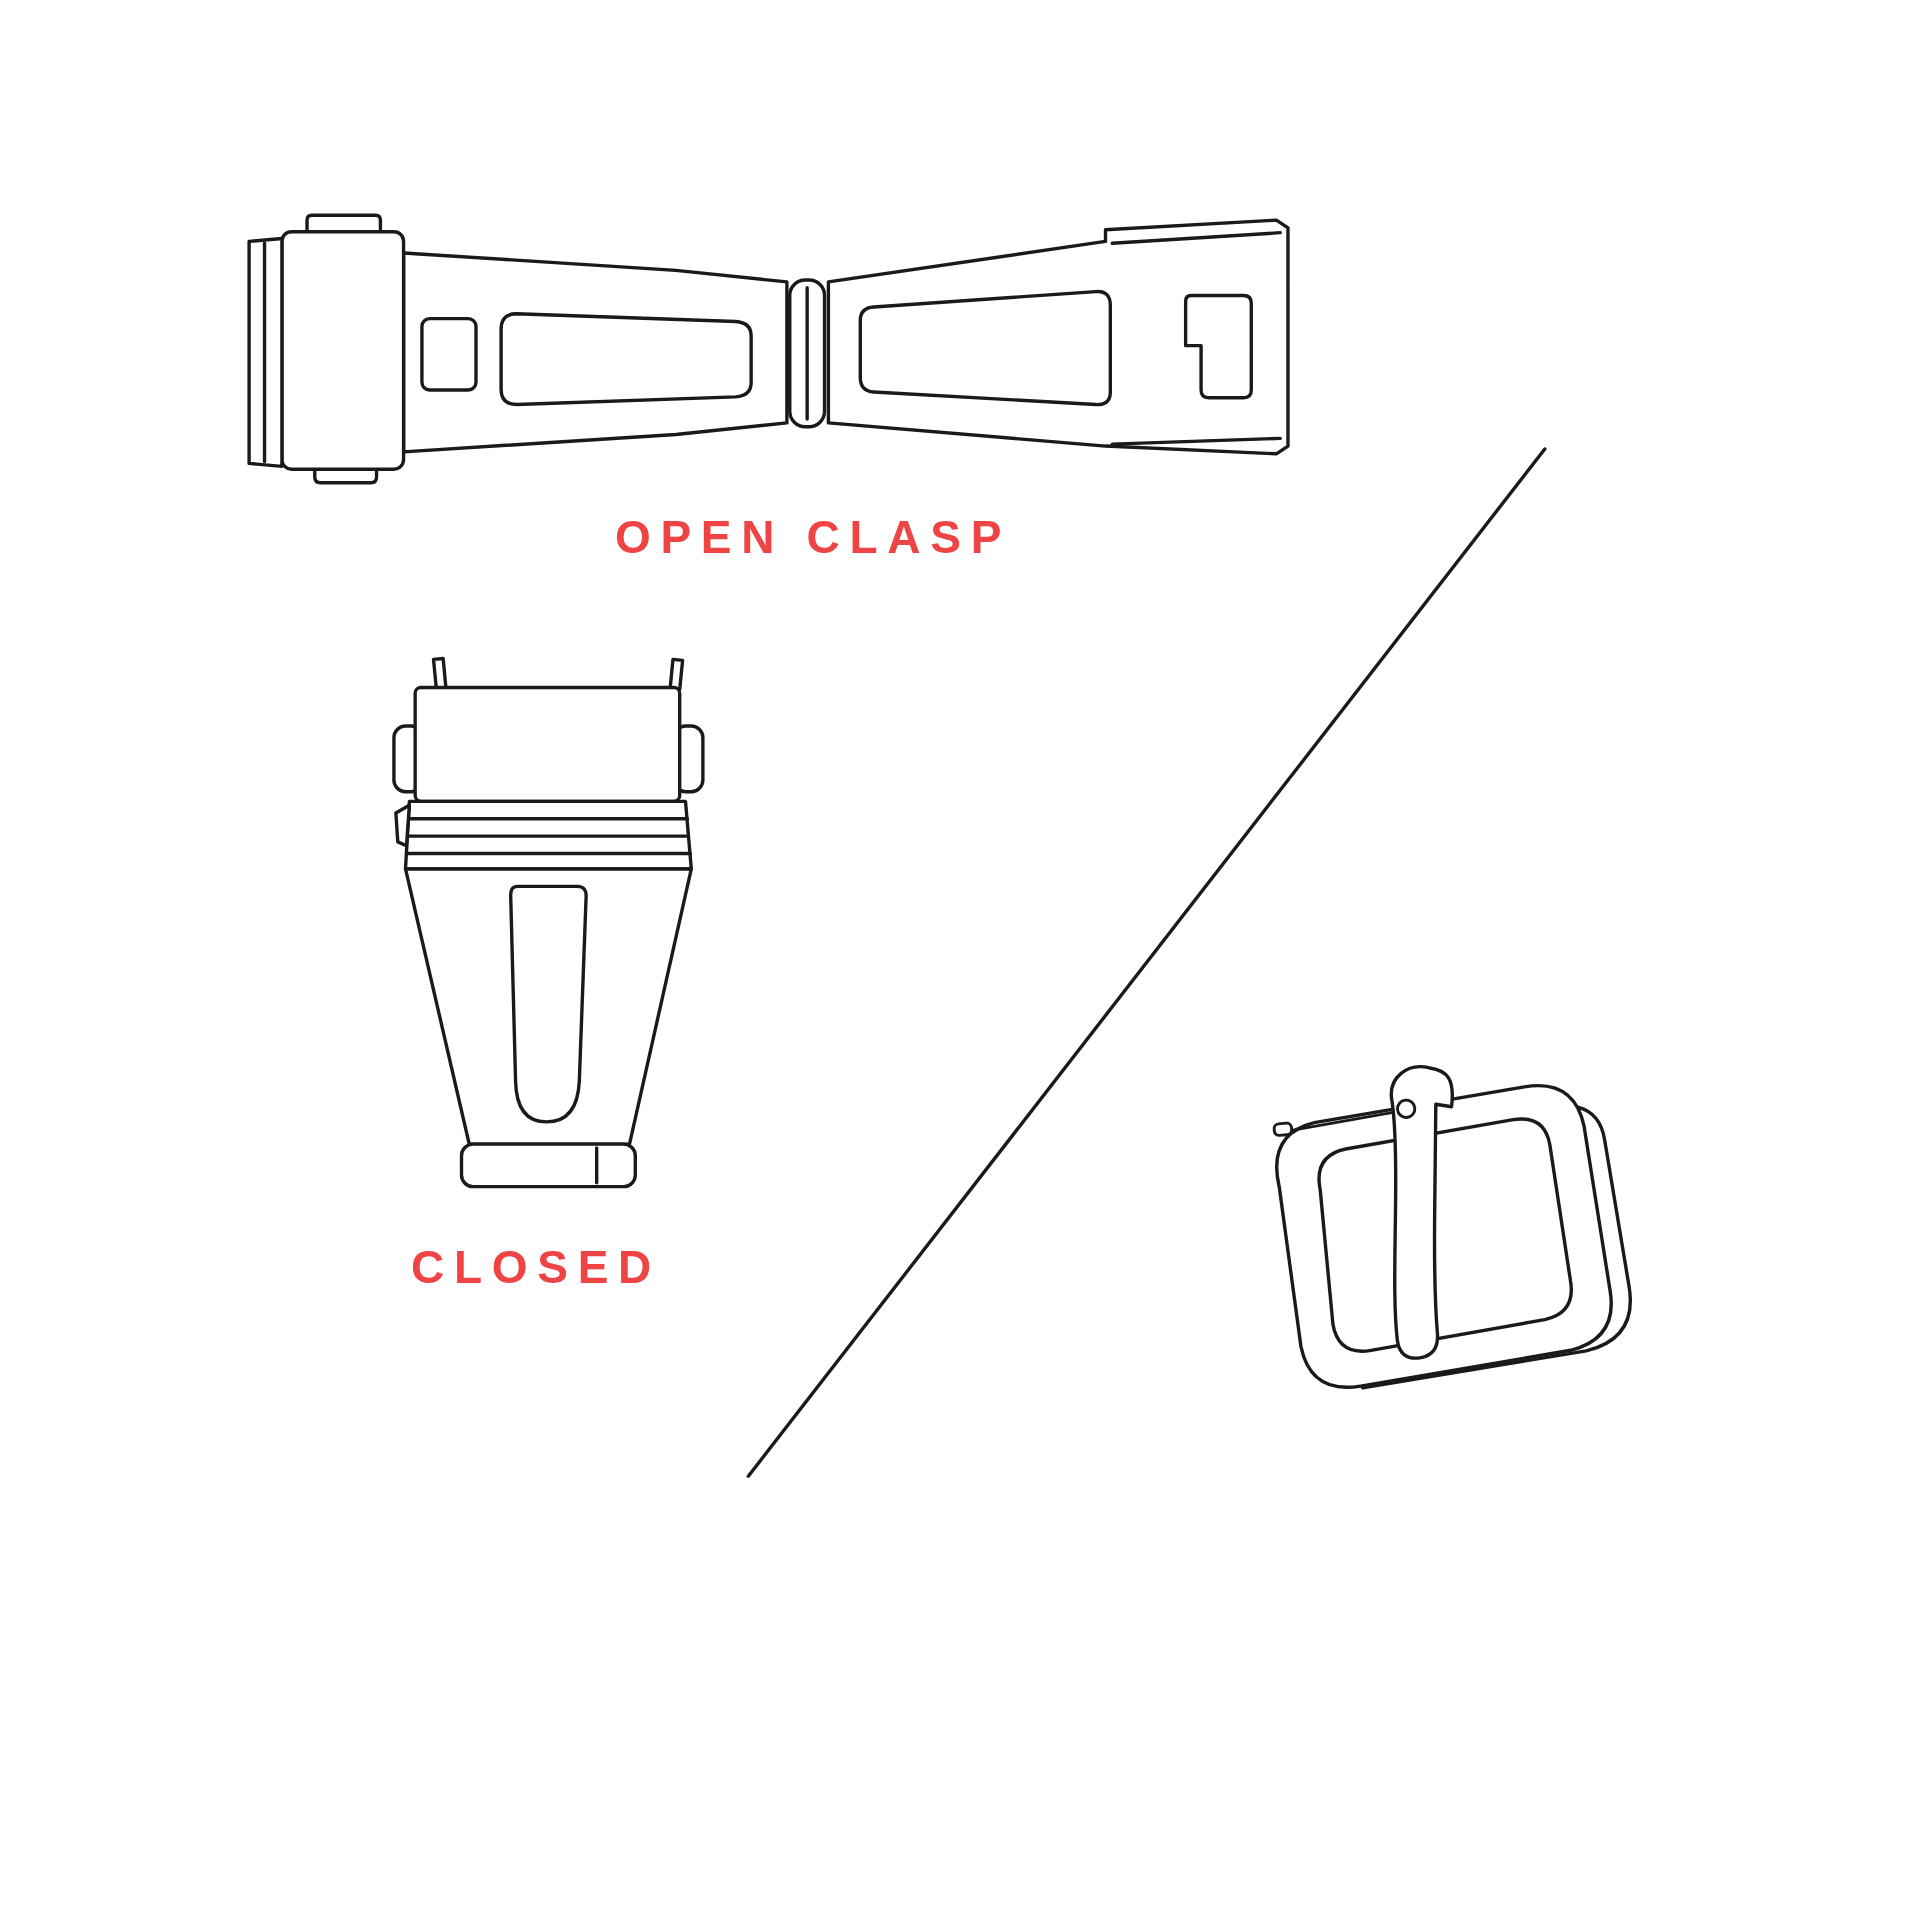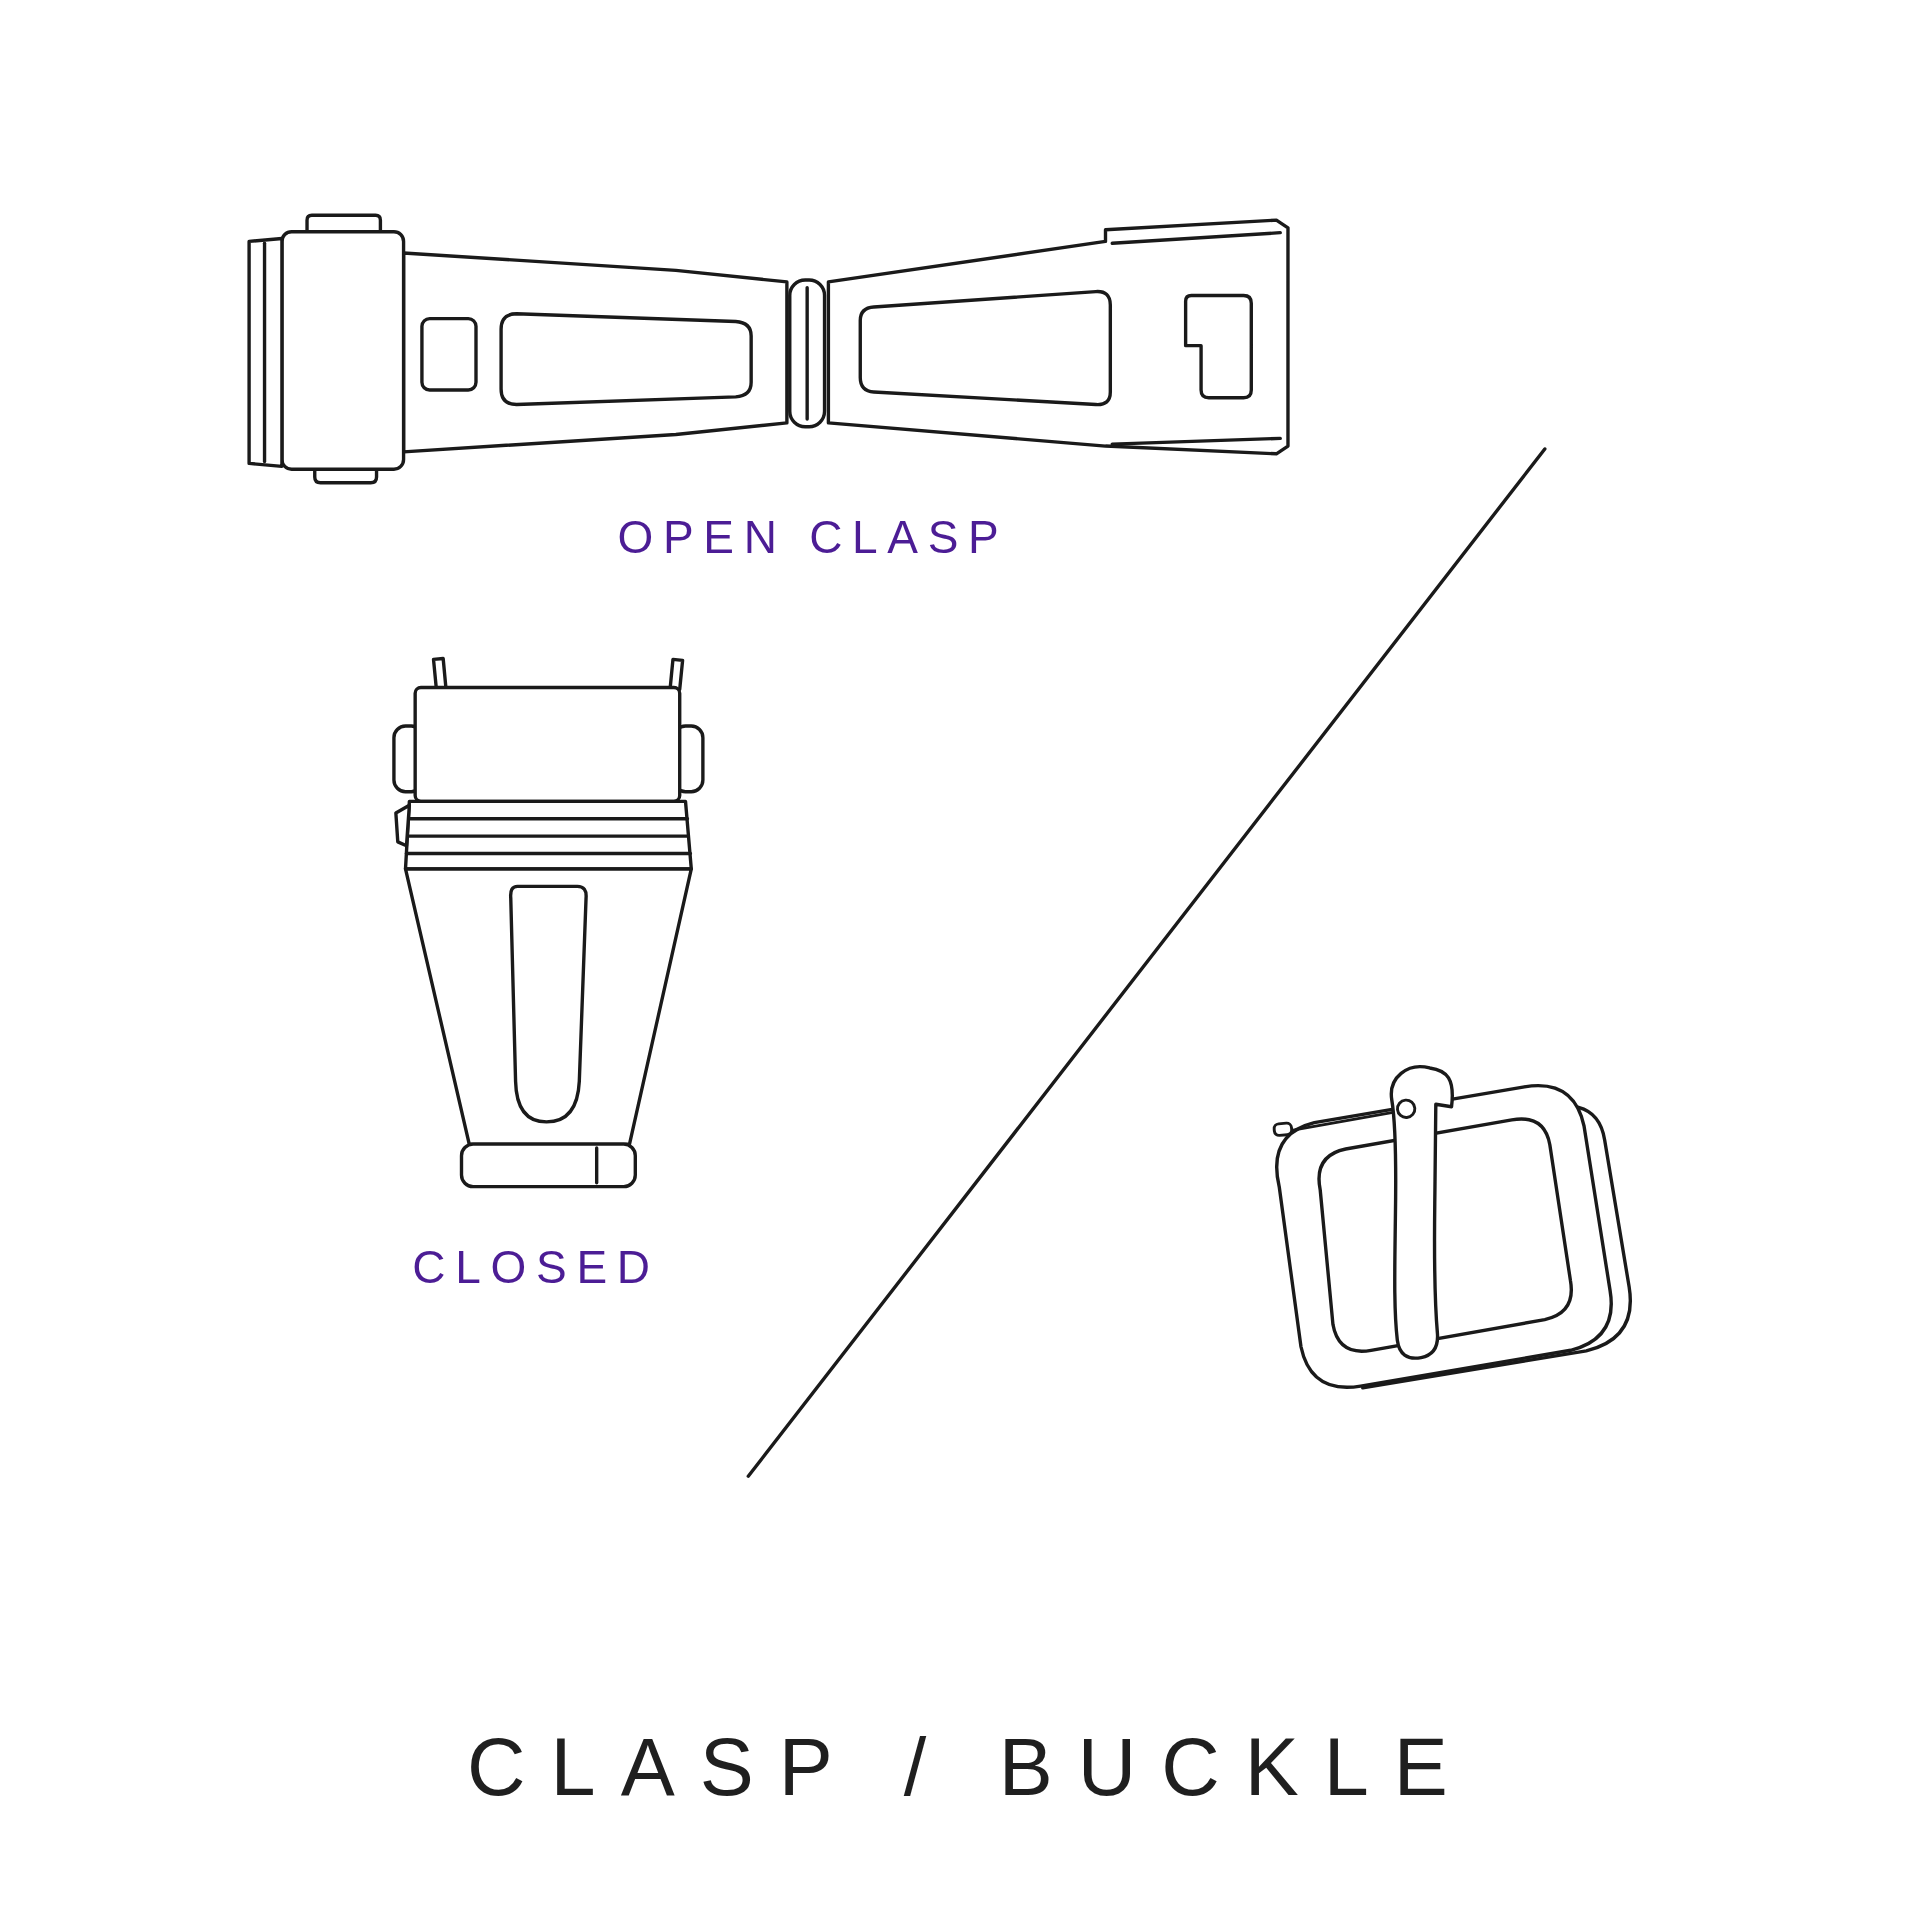--- a/index.html
+++ b/index.html
@@ -28,23 +28,23 @@
     fill: none;
     stroke: #1a1a1a;
     stroke-width: 3.5;
     stroke-linejoin: round;
     stroke-linecap: round;
   }
   svg.diagram .w { fill: #ffffff; }
   svg.diagram .thin { stroke-width: 3; }
   .label {
     position: absolute;
-    color: #4c1d95;
+    color: #ef4444;
     font-size: 46px;
-    font-weight: 400;
+    font-weight: 700;
     letter-spacing: 9.7px;
     white-space: nowrap;
     transform: translateX(-50%);
   }
   .page-title {
     position: absolute;
     color: #1f1f1f;
     font-size: 81px;
     font-weight: 400;
     letter-spacing: 25px;
@@ -137,16 +137,15 @@
         L 1515 1148
         C 1521 1120 1514 1110 1496 1106 Z"></path>
       <circle class="w thin" cx="1468" cy="1146" r="9"></circle>
     </g>
   </svg>
 
   <div class="label" style="left:813px; top:510px;">OPEN CLASP</div>
 
   <div class="label" style="left:536px; top:1240px;">CLOSED</div>
 
-  <div class="page-title" style="left:970px; top:1721px;">CLASP / BUCKLE</div>
 
 </div>
 
 
 </body></html>

